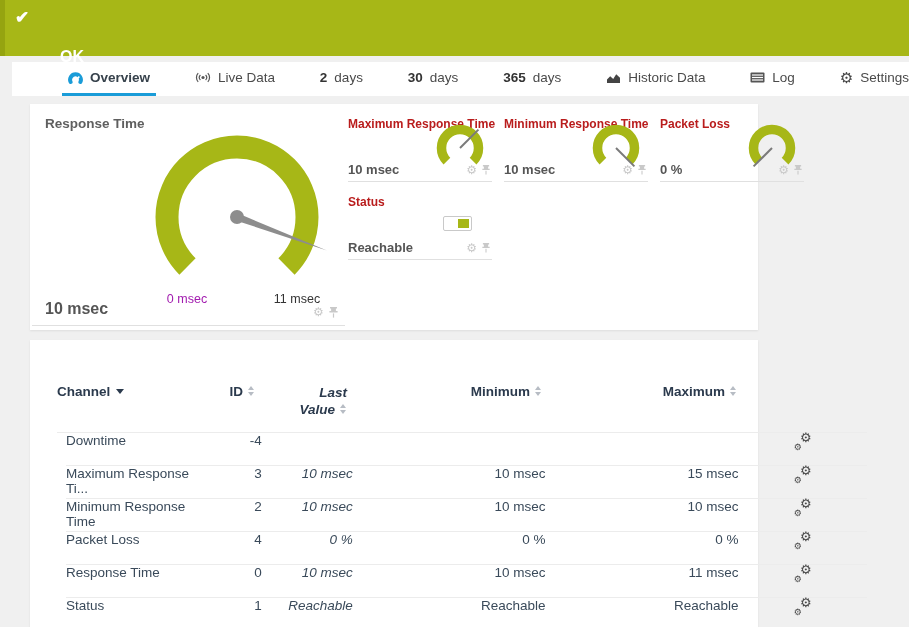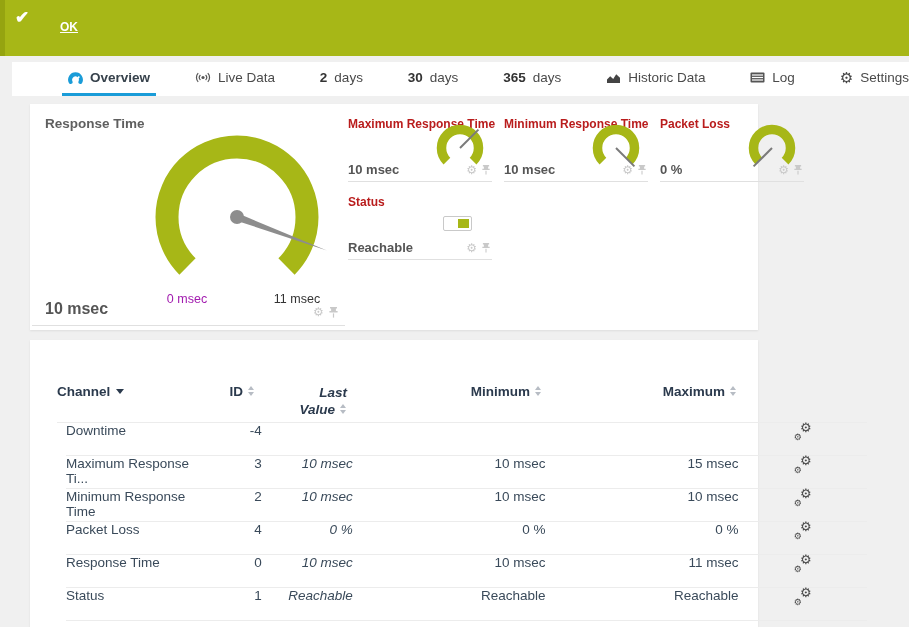--- a/index.html
+++ b/index.html
@@ -11,21 +11,21 @@
   }
   
   .topbar{position:absolute;left:0;top:0;width:909px;height:56px;background:#a7b717;border-left:5px solid #95a410;box-sizing:border-box;color:#fff;}
   .topbar .check{position:absolute;left:10px;top:7px;font-size:17px;font-weight:bold;}
   .topbar .title-line{position:absolute;left:34px;top:5px;font-size:19px;white-space:nowrap;}
   .topbar .kind{font-style:italic;font-weight:400;margin-right:7px;}
   .topbar .name{font-weight:700;}
   .topbar .flag{font-size:11px;vertical-align:9px;margin-left:3px;}
   .topbar .stars{margin-left:26px;font-size:14px;letter-spacing:2px;vertical-align:2px;cursor:pointer;}
   .topbar .stars .dim{opacity:.75;}
-  .topbar .ok{position:absolute;left:55px;top:20px;font-size:12px;font-weight:700;text-decoration:underline;}
+  .topbar .ok{position:absolute;left:55px;top:48px;font-size:16px;font-weight:700;text-decoration:underline;}
   
   .tabs{position:absolute;left:0;top:62px;width:909px;height:34px;background:#fff;display:flex;align-items:stretch;justify-content:space-between;padding:0 6px 0 50px;box-sizing:border-box;margin-left:12px;}
   .tab{display:flex;align-items:center;gap:7px;font-size:13.5px;color:#4a4a4a;border-bottom:3px solid transparent;padding:0 6px;cursor:pointer;white-space:nowrap;}
   .tab.active{border-bottom-color:#1a9cd8;color:#37424c;font-weight:700;}
   .tab .num{font-weight:700;color:#333;}
   .tab svg{display:block;}
   .tab .gear-glyph{font-size:15px;color:#444;}
   
   .panel{position:absolute;left:30px;width:728px;background:#fff;box-shadow:0 1px 2px rgba(0,0,0,.08);}
   #panel-gauges{top:104px;height:226px;}
@@ -46,21 +46,21 @@
   .mini .m-value{position:absolute;left:0;bottom:4px;font-size:13px;font-weight:700;color:#555;}
   .mini .icon-pair{position:absolute;right:2px;bottom:4px;}
   #mini-max{left:318px;}
   #mini-min{left:474px;}
   #mini-packet{left:630px;}
   #mini-status{left:318px;top:86px;}
   .toggle{position:absolute;left:95px;top:26px;width:27px;height:13px;background:#fff;border:1px solid #c9c9c9;border-radius:2px;}
   .toggle .on{position:absolute;right:2px;top:2px;width:11px;height:9px;background:#a7b717;}
   
   .tbl{position:absolute;left:27px;top:36px;width:810px;color:#3a4a5a;font-size:13.5px;}
-  .thead{display:flex;align-items:flex-start;padding:8px 0 4px 0;border-bottom:1px solid #ececec;color:#2b3a4d;font-weight:700;}
+  .thead{display:flex;align-items:flex-start;padding:8px 0 14px 0;border-bottom:1px solid #ececec;color:#2b3a4d;font-weight:700;}
   .trow{display:flex;align-items:flex-start;height:32px;border-bottom:1px solid #ececec;margin-left:9px;}
   .c-channel{width:150px;text-align:left;}
   .c-id{width:48px;text-align:right;}
   .c-last{width:92px;text-align:right;font-style:italic;}
   .c-min{width:195px;text-align:right;}
   .c-max{width:195px;text-align:right;}
   .c-edit{width:130px;text-align:center;}
   .sort{display:inline-block;width:7px;margin-left:5px;}
   .sort i{display:block;width:0;height:0;border-left:3.5px solid transparent;border-right:3.5px solid transparent;}
   .sort .up{border-bottom:4px solid #b7bcc4;margin-bottom:2px;}

